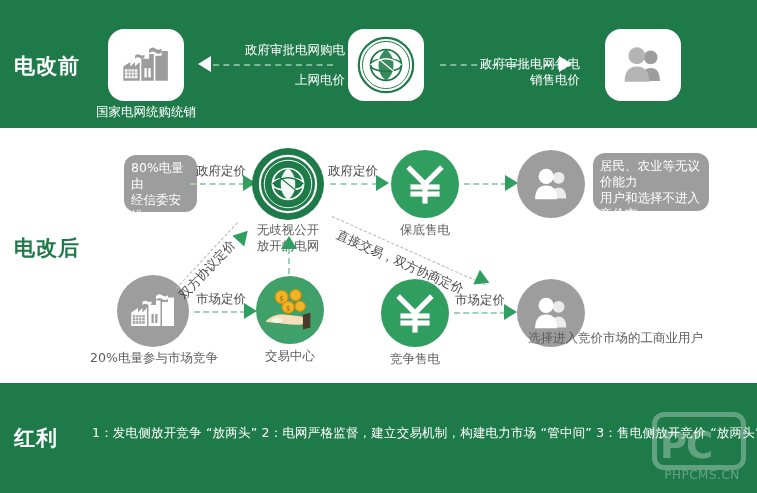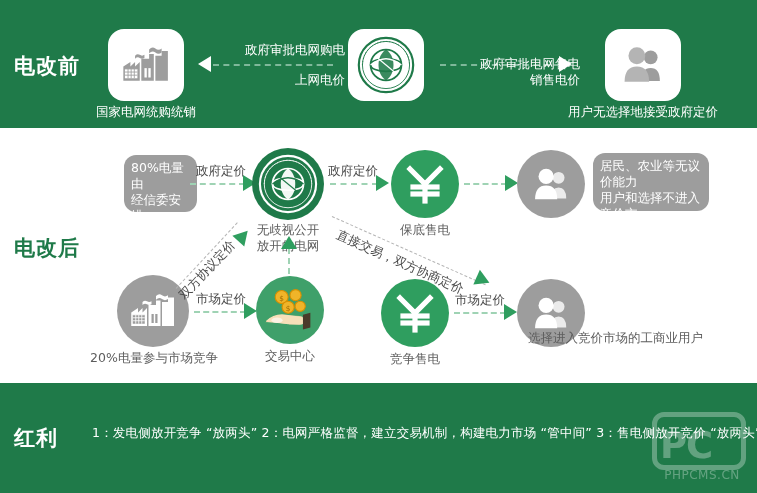--- a/index.html
+++ b/index.html
@@ -160,21 +160,20 @@
       <svg width="46" height="40" viewBox="0 0 60 52">
         <g fill="#9d9d9d">
           <circle cx="40" cy="16" r="9"></circle>
           <path d="M28 47 q0 -17 12 -17 q12 0 12 17 z"></path>
           <circle cx="22" cy="14" r="11" fill="#b4b4b4"></circle>
           <path d="M6 48 q0 -20 16 -20 q16 0 16 20 z" fill="#b4b4b4"></path>
         </g>
       </svg>
     </span>
   </div>
-  <div class="cap cap-w" style="left:545px;top:104px;width:196px;">用户无选择地接受政府定价</div>
 
   <div class="conn conn-w" style="left:213px;top:64px;width:120px;"></div>
   <div class="arrow-l" style="left:198px;top:56px;"></div>
   <div class="conn-label w" style="left:205px;top:42px;width:140px;">政府审批电网购电</div>
   <div class="conn-label w" style="left:205px;top:72px;width:140px;">上网电价</div>
 
   <div class="conn conn-w" style="left:440px;top:64px;width:120px;"></div>
   <div class="arrow-r arrow-r-w" style="left:559px;top:56px;"></div>
   <div class="conn-label w" style="left:440px;top:56px;width:140px;">政府审批电网售电</div>
   <div class="conn-label w" style="left:440px;top:72px;width:140px;">销售电价</div>

